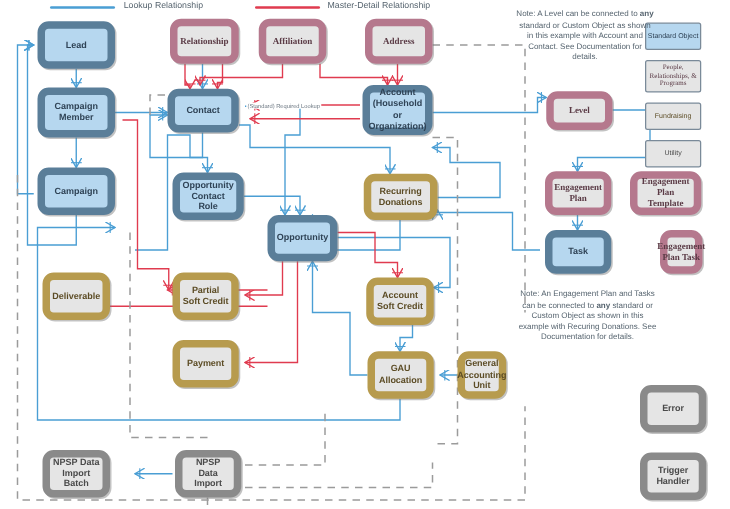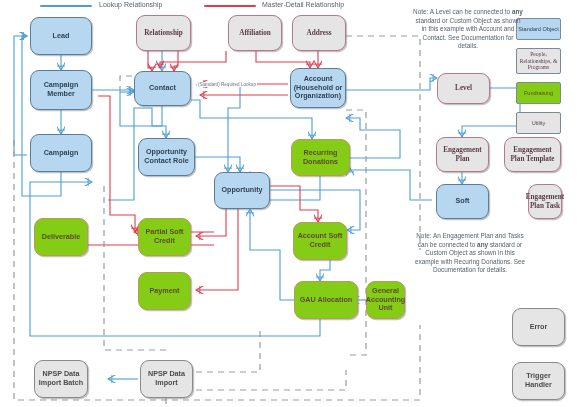--- a/index.html
+++ b/index.html
@@ -4,25 +4,25 @@
 <style>
   html,body{margin:0;padding:0;background:#ffffff;}
   body{width:584px;height:407px;overflow:hidden;
        font-family:"Liberation Sans",sans-serif;color:#3b4a54;}
   #stage{position:relative;width:584px;height:407px;}
   svg#wires{position:absolute;left:0;top:0;width:584px;height:407px;}
 
   .node{position:absolute;box-sizing:border-box;border-radius:9px;
         display:flex;align-items:center;justify-content:center;text-align:center;
         font-size:7.2px;font-weight:bold;line-height:1.24;
-        padding:6px 2px;border:1px solid #be185d;
+        padding:6px 2px;border:6px solid #be185d;
         box-shadow:1.2px 1.2px 0 rgba(120,120,120,.45);}
   .blue  {background:#b6d7ef;border-color:#5a7e99;color:#2f4356;}
   .pink  {background:#e5e5e5;border-color:#b5788d;color:#5b3b46;font-family:Liberation Serif, serif;}
-  .yellow{background:#84cc16;border-color:#b79b4e;color:#5c4c25;}
+  .yellow{background:#e5e5e5;border-color:#b79b4e;color:#5c4c25;}
   .grey  {background:#e5e5e5;border-color:#8a8a8a;color:#4a4a4a;}
 
   .legend-top{position:absolute;font-size:7px;font-weight:normal;color:#55636e;white-space:nowrap;}
   .legend-line{position:absolute;height:2.4px;border-radius:2px;}
 
   .key{position:absolute;box-sizing:border-box;border-radius:2px;
        display:flex;align-items:center;justify-content:center;text-align:center;
        font-size:5.6px;line-height:1.25;font-weight:normal;padding:1px;border:1px solid #7a8a99;}
 
   .note{position:absolute;font-size:6.4px;line-height:1.33;text-align:center;
@@ -105,21 +105,21 @@
     </g>
   </svg>
 
   <div id="nodes-layer">
       <div class="node blue" style="left: 30px; top: 17px; width: 62px; height: 38px;">
         <span>Lead</span>
       </div>
       <div class="node pink" style="left: 136px; top: 15px; width: 55px; height: 36px;">
         <span>Relationship</span>
       </div>
-      <div class="node pink" style="left: 228px; top: 15px; width: 54px; height: 36px; text-align: center;">
+      <div class="node pink" style="left: 207px; top: 15px; width: 54px; height: 36px; text-align: center;">
         <span>Affiliation</span>
       </div>
       <div class="node pink" style="left: 292px; top: 15px; width: 54px; height: 36px;">
         <span>Address</span>
       </div>
       <div class="node blue" style="left: 30px; top: 70px; width: 62px; height: 40px;">
         <span>Campaign Member</span>
       </div>
       <div class="node blue" style="left: 134px; top: 71px; width: 57px; height: 35px;">
         <span>Contact</span>
@@ -142,38 +142,38 @@
       <div class="node pink" style="left: 436px; top: 137px; width: 53px; height: 35px;">
         <span>Engagement Plan</span>
       </div>
       <div class="node pink" style="left: 504px; top: 137px; width: 57px; height: 35px;">
         <span>Engagement Plan Template</span>
       </div>
       <div class="node blue" style="left: 214px; top: 172px; width: 56px; height: 37px;">
         <span>Opportunity</span>
       </div>
       <div class="node blue" style="left: 436px; top: 184px; width: 53px; height: 35px;">
-        <span>Soft</span>
+        <span>Task</span>
       </div>
       <div class="node pink" style="left: 528px; top: 184px; width: 34px; height: 35px;">
         <span>Engagement Plan Task</span>
       </div>
       <div class="node yellow" style="left: 34px; top: 218px; width: 54px; height: 38px;">
         <span>Deliverable</span>
       </div>
       <div class="node yellow" style="left: 138px; top: 218px; width: 53px; height: 38px;">
         <span>Partial Soft Credit</span>
       </div>
       <div class="node yellow" style="left: 293px; top: 222px; width: 54px; height: 38px; justify-content: flex-end;">
         <span>Account Soft Credit</span>
       </div>
       <div class="node yellow" style="left: 138px; top: 272px; width: 53px; height: 38px;">
         <span>Payment</span>
       </div>
-      <div class="node yellow" style="left: 294px; top: 281px; width: 64px; height: 38px;">
+      <div class="node yellow" style="left: 294px; top: 281px; width: 53px; height: 38px;">
         <span>GAU Allocation</span>
       </div>
       <div class="node yellow" style="left: 366px; top: 281px; width: 39px; height: 38px;">
         <span>General Accounting Unit</span>
       </div>
       <div class="node grey" style="left: 512px; top: 308px; width: 53px; height: 38px;">
         <span>Error</span>
       </div>
       <div class="node grey" style="left: 34px; top: 360px; width: 54px; height: 38px;">
         <span>NPSP Data Import Batch</span>

